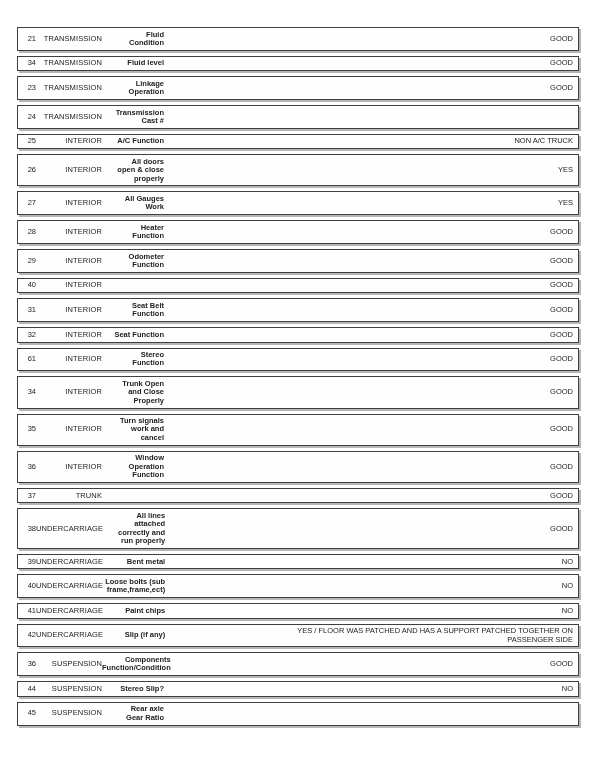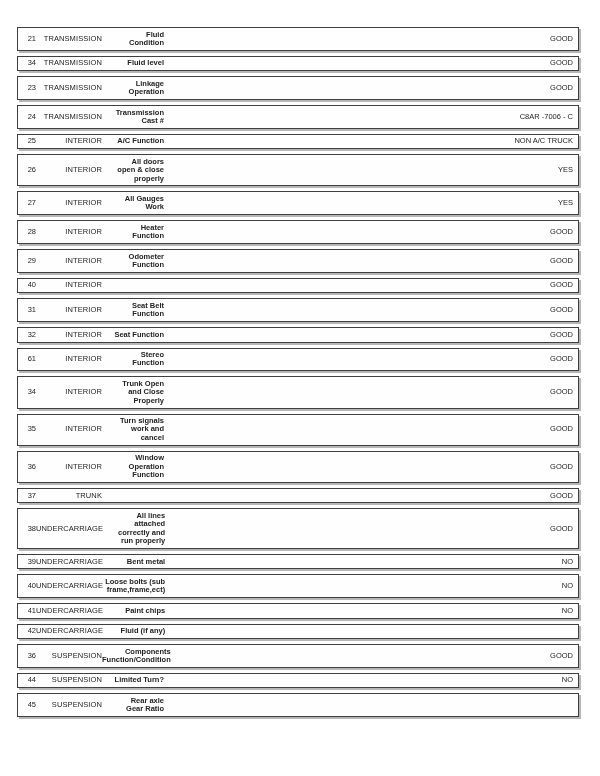--- a/index.html
+++ b/index.html
@@ -76,21 +76,20 @@
     <span class="c cat">TRANSMISSION</span>
     <span class="c item">Linkage
 Operation</span>
     <span class="c val">GOOD</span>
   </div>
       <div class="row">
     <span class="c num">24</span>
     <span class="c cat">TRANSMISSION</span>
     <span class="c item">Transmission
 Cast #</span>
-    <span class="c val">C8AR -7006 - C</span>
   </div>
       <div class="row">
     <span class="c num">25</span>
     <span class="c cat">INTERIOR</span>
     <span class="c item">A/C Function</span>
     <span class="c val">NON A/C TRUCK</span>
   </div>
       <div class="row">
     <span class="c num">26</span>
     <span class="c cat">INTERIOR</span>
@@ -198,33 +197,35 @@
   </div>
       <div class="row">
     <span class="c num">41</span>
     <span class="c cat">UNDERCARRIAGE</span>
     <span class="c item">Paint chips</span>
     <span class="c val">NO</span>
   </div>
       <div class="row">
     <span class="c num">42</span>
     <span class="c cat">UNDERCARRIAGE</span>
-    <span class="c item">Fluid (if any)</span>
+    <span class="c item">Slip (if any)</span>
+    <span class="c val">YES / FLOOR WAS PATCHED AND HAS A SUPPORT PATCHED TOGETHER ON
+PASSENGER SIDE</span>
   </div>
       <div class="row">
     <span class="c num">36</span>
     <span class="c cat">SUSPENSION</span>
     <span class="c item">Components
 Function/Condition</span>
     <span class="c val">GOOD</span>
   </div>
       <div class="row">
     <span class="c num">44</span>
     <span class="c cat">SUSPENSION</span>
-    <span class="c item">Limited Turn?</span>
+    <span class="c item">Stereo Slip?</span>
     <span class="c val">NO</span>
   </div>
       <div class="row">
     <span class="c num">45</span>
     <span class="c cat">SUSPENSION</span>
     <span class="c item">Rear axle
 Gear Ratio</span>
   </div>
     </div>
 </div>

